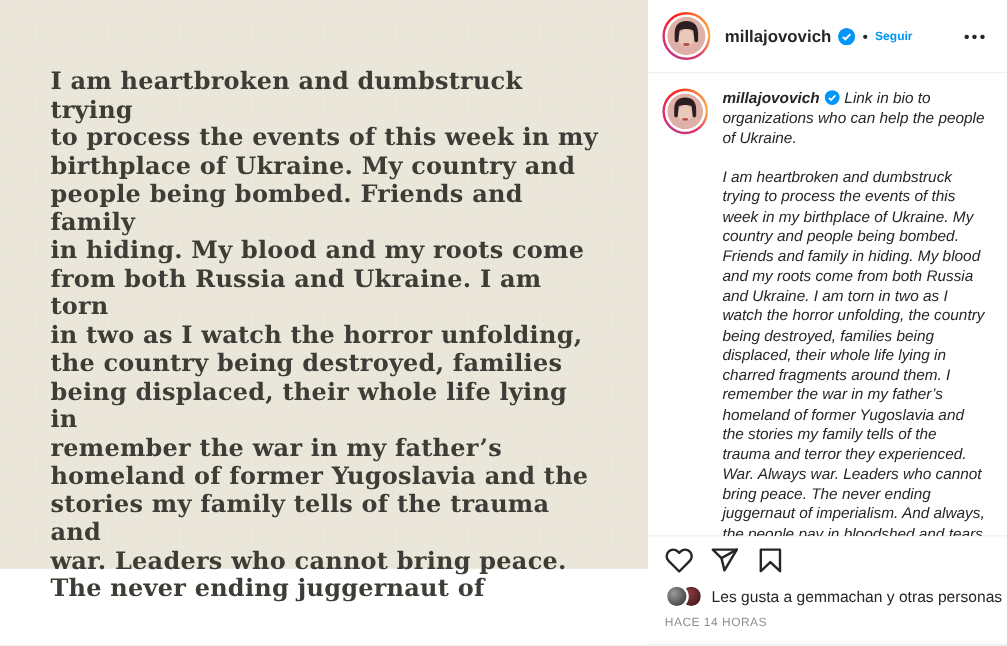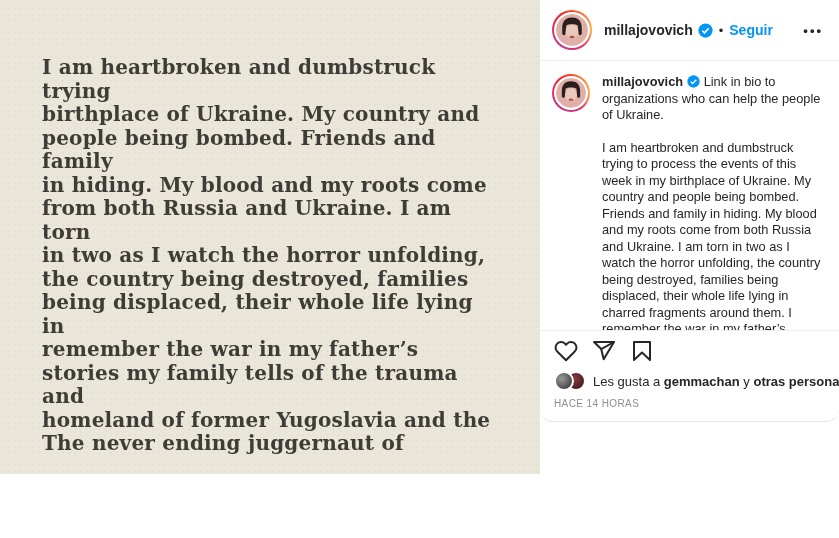--- a/index.html
+++ b/index.html
@@ -18,25 +18,24 @@
     font-family:"DejaVu Serif", serif;
     font-weight:700;
     font-size:20px;
     line-height:23.5px;
     color:#3e3c36;
     letter-spacing:0.2px;
   }
 
   
   .post-panel {
-    width:299px; flex:0 0 299px; height:422px;
+    width:299px; flex:0 0 299px; height:538px;
     display:flex; flex-direction:column;
     background:#fff;
     border-bottom:1px solid #dfe5ea;
-    border-radius:13px;
   }
 
   
   .panel-header {
     display:flex; align-items:center;
     padding:10px 16px 10px 12px;
     border-bottom:1px solid #efefef;
     flex:0 0 auto;
   }
   .story-ring {
@@ -50,29 +49,29 @@
   .ring-inner { background:#fff; border-radius:50%; display:flex; align-items:center; justify-content:center; }
   .ring-lg .ring-inner { width:36px; height:36px; }
   .ring-sm .ring-inner { width:34px; height:34px; }
   .avatar-svg { border-radius:50%; display:block; }
   .ring-lg .avatar-svg { width:32px; height:32px; }
   .ring-sm .avatar-svg { width:30px; height:30px; }
 
   .header-user { display:flex; align-items:center; margin-left:12px; gap:5px; }
   .username { font-size:14px; font-weight:700; color:#262626; }
   .sep-dot { color:#262626; font-size:13px; margin:0 1px; }
-  .follow-link { color:#0095f6; font-size:14px; font-weight:600; cursor:pointer; }
+  .follow-link { color:#0095f6; font-size:10px; font-weight:600; cursor:pointer; }
   .more-dots { margin-left:auto; color:#262626; font-size:13px; font-weight:700; letter-spacing:2px; cursor:pointer; }
 
   .badge { flex:0 0 auto; display:inline-block; vertical-align:-2px; }
 
   
   .caption-scroll { flex:1 1 auto; overflow-y:auto; scrollbar-width:none; }
   .caption-scroll::-webkit-scrollbar { display:none; }
-  .caption-row { display:flex; padding:13px 14px 8px 12px; }
+  .caption-row { display:flex; padding:13px 14px 8px 12px;font-style:italic; }
   .caption-text {
     margin-left:12px;
     font-size:12.8px; line-height:16.5px; color:#262626;
     width:221px;
   }
   .cap-user { font-weight:700; }
   .cap-body { margin-top:16px; white-space:pre-wrap; }
 
   
   .actions {
@@ -85,45 +84,47 @@
   .action-icon + .action-icon { margin-left:14px; }
   .save-icon { margin-left:auto; }
 
   
   .likes-row { display:flex; align-items:center; padding:2px 16px 5px 14px; flex:0 0 auto; }
   .like-avatars { display:flex; align-items:center; flex:0 0 auto; }
   .mini-avatar { width:20px; height:20px; border-radius:50%; border:2px solid #fff; }
   .mini-a1 { background:radial-gradient(circle at 35% 35%, #9a9a9a, #2b2b2b); z-index:1; }
   .mini-a2 { background:radial-gradient(circle at 40% 35%, #8a3b3f, #371317); margin-left:-8px; }
   .likes-text { margin-left:7px; font-size:13px; color:#262626; white-space:nowrap; }
-  .likes-bold { font-weight:700; cursor:pointer; }
+  .likes-bold { font-weight:400; cursor:pointer; }
 
   
   .timestamp {
     padding:2px 16px 12px 14px;
     font-size:10px; color:#8e8e8e; letter-spacing:0.4px;
     text-transform:uppercase; flex:0 0 auto;
   }
 </style>
 </head>
 <body>
 
 <div class="post-image">
   <div class="image-text">
     <div>I am heartbroken and dumbstruck trying</div>
+    <div>to process the events of this week in my</div>
     <div>birthplace of Ukraine. My country and</div>
     <div>people being bombed. Friends and family</div>
     <div>in hiding. My blood and my roots come</div>
     <div>from both Russia and Ukraine. I am torn</div>
     <div>in two as I watch the horror unfolding,</div>
     <div>the country being destroyed, families</div>
     <div>being displaced, their whole life lying in</div>
     <div>remember the war in my father’s</div>
+    <div>homeland of former Yugoslavia and the</div>
     <div>stories my family tells of the trauma and</div>
-    <div>homeland of former Yugoslavia and the</div>
+    <div>war. Leaders who cannot bring peace.</div>
     <div>The never ending juggernaut of</div>
 
   </div>
 </div>
 
 <div class="post-panel">
 
   <div class="panel-header">
     <div class="story-ring ring-lg">
       <div class="ring-inner">

